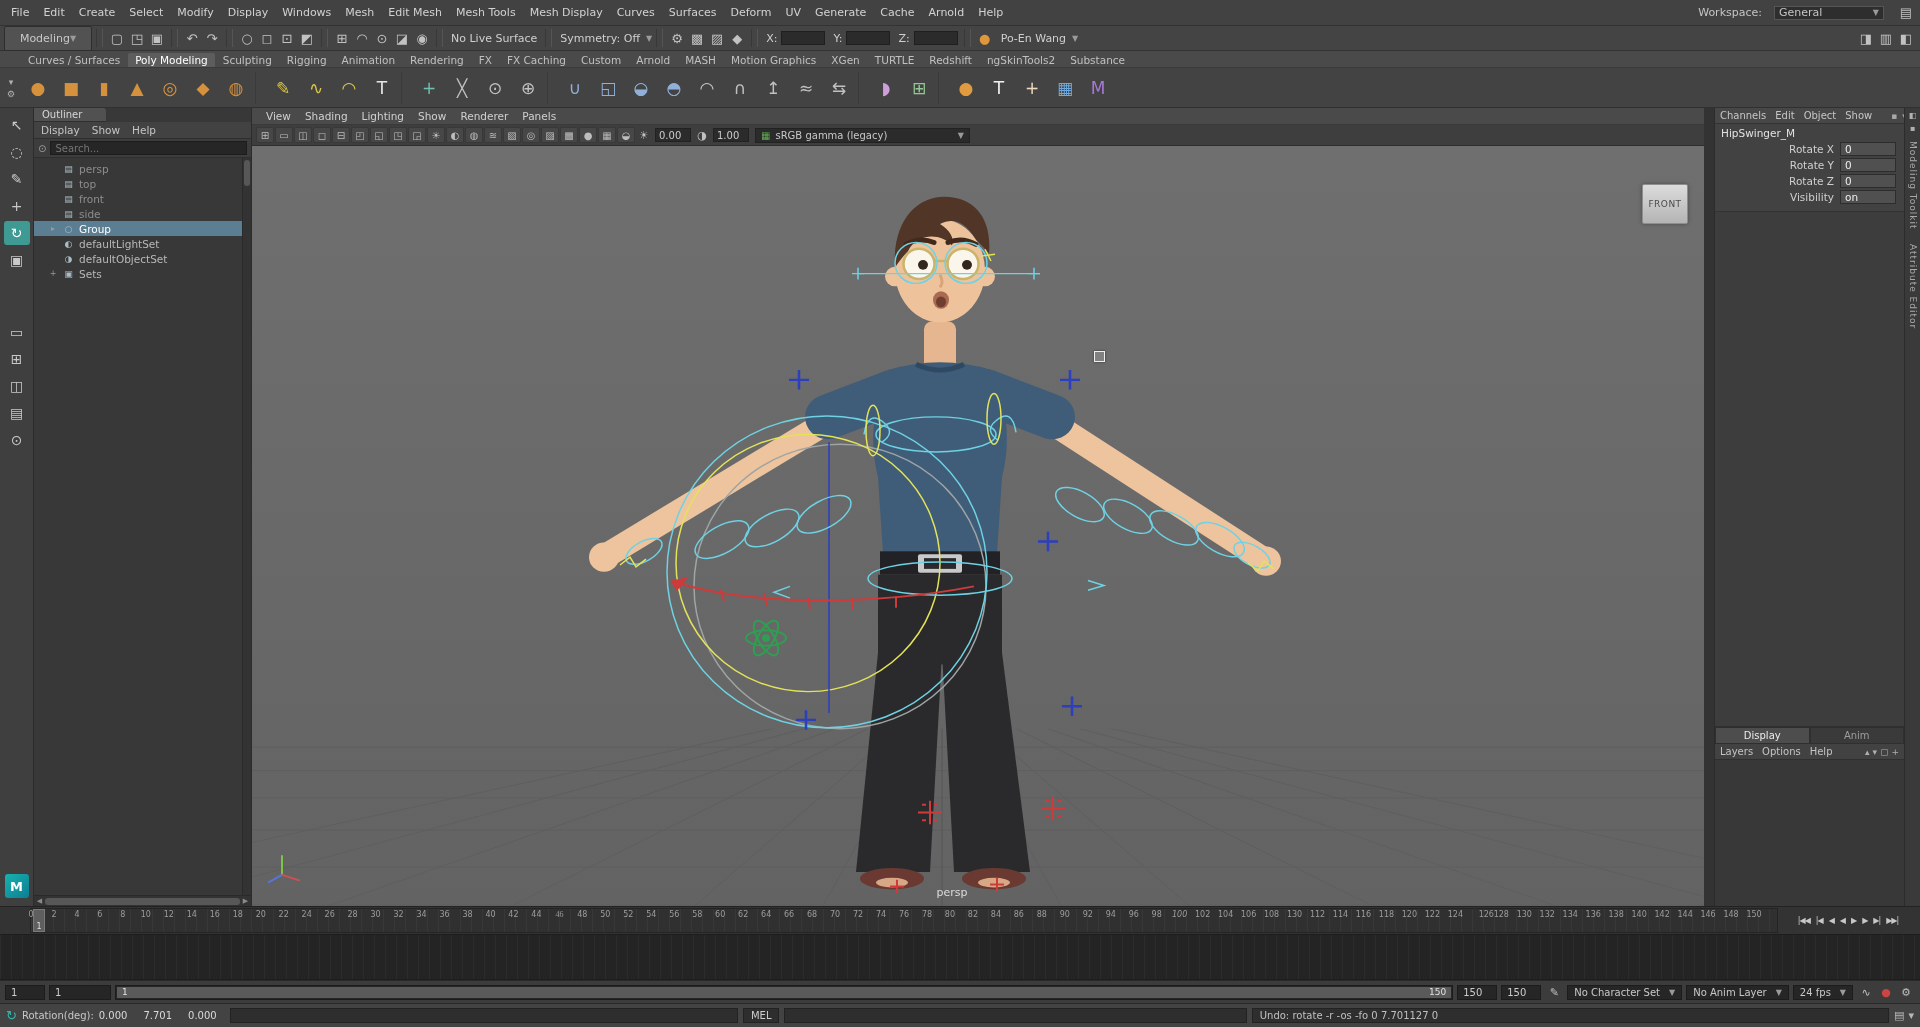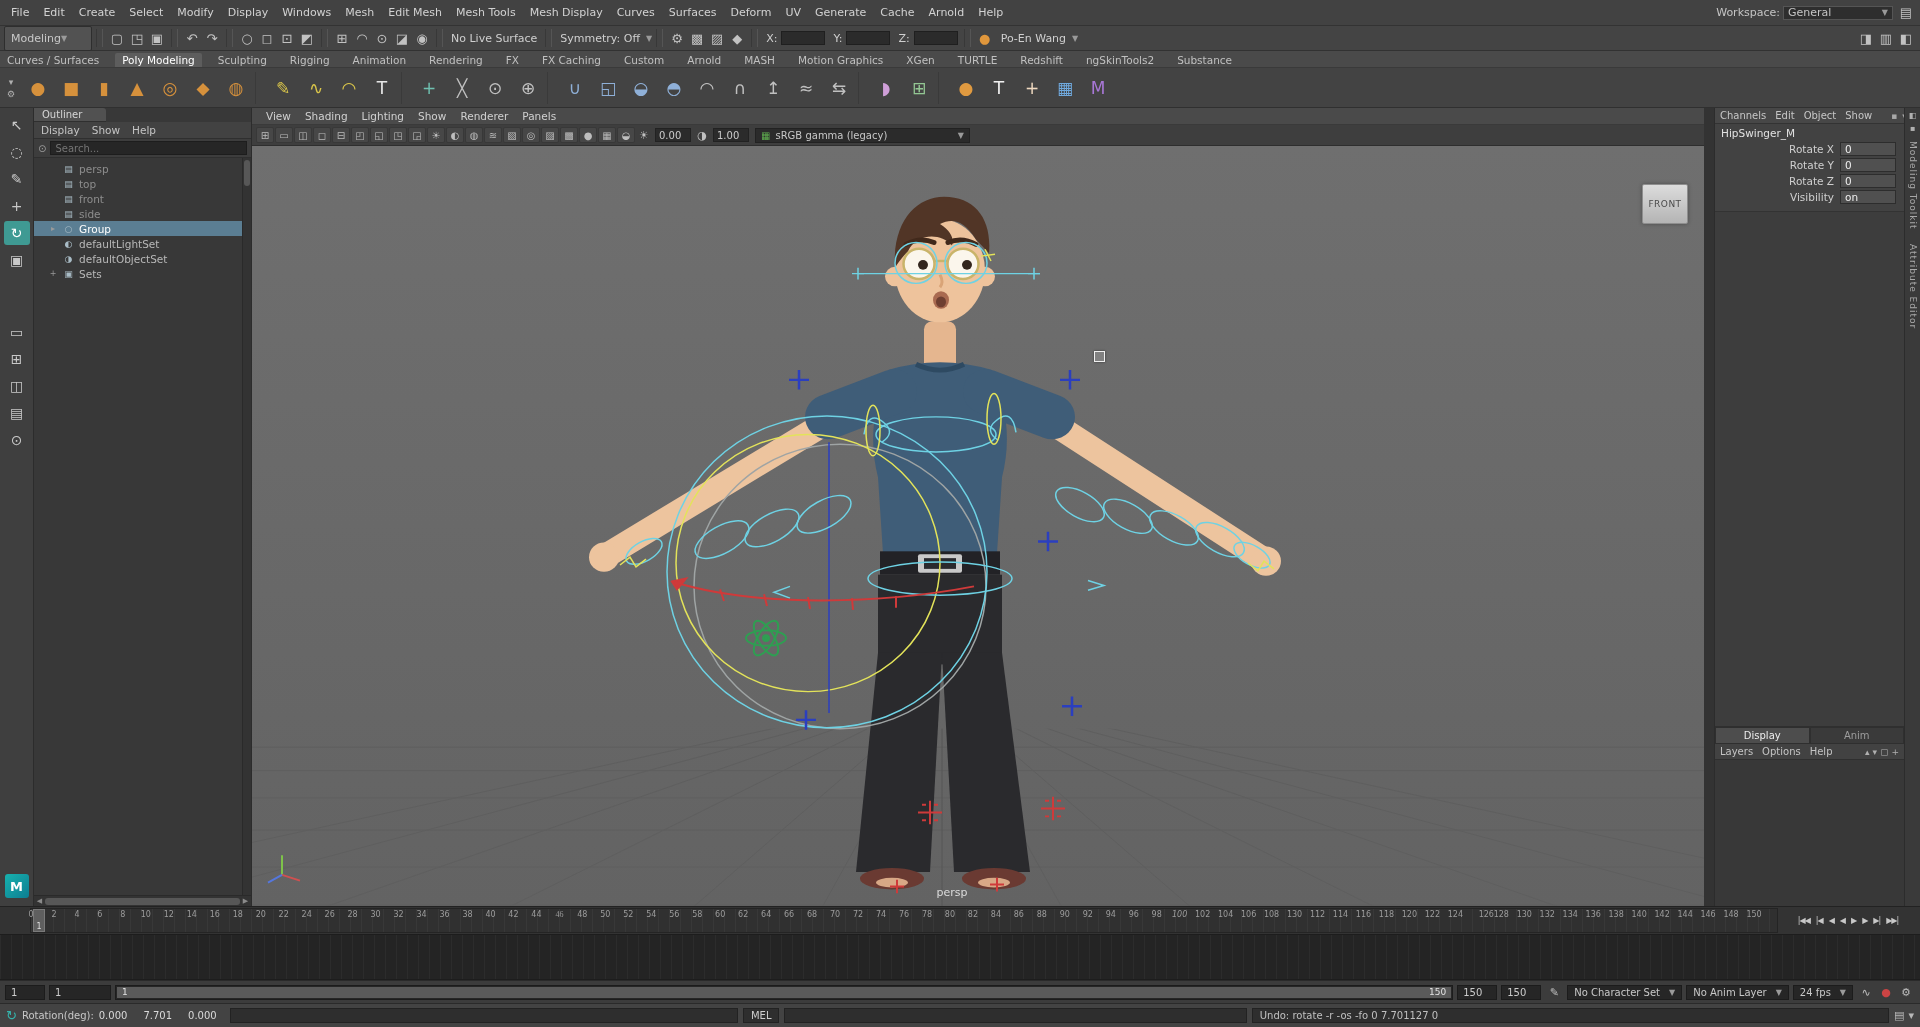--- a/index.html
+++ b/index.html
@@ -3,35 +3,35 @@
 <meta charset="utf-8">
 <style>
   *{margin:0;padding:0;box-sizing:border-box;cursor:default;user-select:none}
   html,body{width:1920px;height:1027px;overflow:hidden;background:#373737;
     font-family:"DejaVu Sans",sans-serif;font-size:11px;color:#c8c8c8}
   .app{display:flex;flex-direction:column;height:100%}
 
   
   .menubar{height:26px;background:#424242;border-bottom:1px solid #333;display:flex;align-items:center;padding:0 4px}
   .menu-item{padding:1px 7px;color:#d2d2d2}
-  .workspace{margin-left:auto;display:flex;align-items:center;gap:3px;color:#c4c4c4}
+  .workspace{margin-left:auto;display:flex;align-items:center;gap:12px;color:#c4c4c4}
   .ws-select{background:#2e2e2e;border:1px solid #555;padding:0 4px;height:14px;line-height:13px;display:flex;align-items:center;gap:6px;min-width:110px;justify-content:space-between}
   .caret{font-size:8px;color:#9a9a9a}
 
   
   .statusline{height:25px;background:#444;border-bottom:1px solid #323232;display:flex;align-items:center;padding:0 4px;gap:2px}
-  .mode-select{background:#525252;border:1px solid #2e2e2e;border-radius:2px;padding:5px 6px;display:flex;align-items:center;gap:0;min-width:88px;justify-content:flex-start}
+  .mode-select{background:#525252;border:1px solid #2e2e2e;border-radius:2px;padding:5px 6px;display:flex;align-items:center;gap:0;min-width:88px;justify-content:center}
   .sl-sep{width:7px;height:18px;border-left:1px solid #383838;border-right:1px solid #555;margin:0 2px}
   .sl-icon{width:20px;height:20px;display:flex;align-items:center;justify-content:center;color:#c2c2c2;font-size:13px;border-radius:2px}
   .sl-label{color:#cfcfcf;padding:0 4px;white-space:nowrap}
   .sl-field{background:#2b2b2b;border:1px solid #1f1f1f;width:44px;height:14px;margin-right:2px}
   .axis{display:flex;align-items:center;gap:2px}
 
   
-  .shelftabs{height:17px;background:#4a4a4a;display:flex;align-items:flex-end;padding:0 0;gap:9px;border-bottom:1px solid #3a3a3a;font-size:10.5px}
+  .shelftabs{height:17px;background:#4a4a4a;display:flex;align-items:flex-end;padding:0 21px;gap:1px;border-bottom:1px solid #3a3a3a;font-size:10.5px}
   .shelf-tab{padding:1px 7px;color:#c0c0c0;white-space:nowrap}
   .shelf-tab.active{background:#5d5d5d;color:#fff;border-radius:2px 2px 0 0}
   .shelficons{height:40px;background:#434343;display:flex;align-items:center;padding:0 3px;gap:1px;border-bottom:1px solid #303030;overflow:hidden}
   .shelf-selector{display:flex;flex-direction:column;width:16px;align-items:center;gap:2px;margin-right:2px}
   .shelf-selector span{font-size:9px;color:#b0b0b0}
   .shelf-icon{width:32px;height:32px;min-width:32px;display:flex;align-items:center;justify-content:center;font-size:17px;border-radius:3px}
   .shelf-icon.sep{width:9px;min-width:9px;border-left:1px solid #3a3a3a;margin:0 2px;border-radius:0}
 
   
   .main{flex:1;display:flex;min-height:0;background:#393939}

